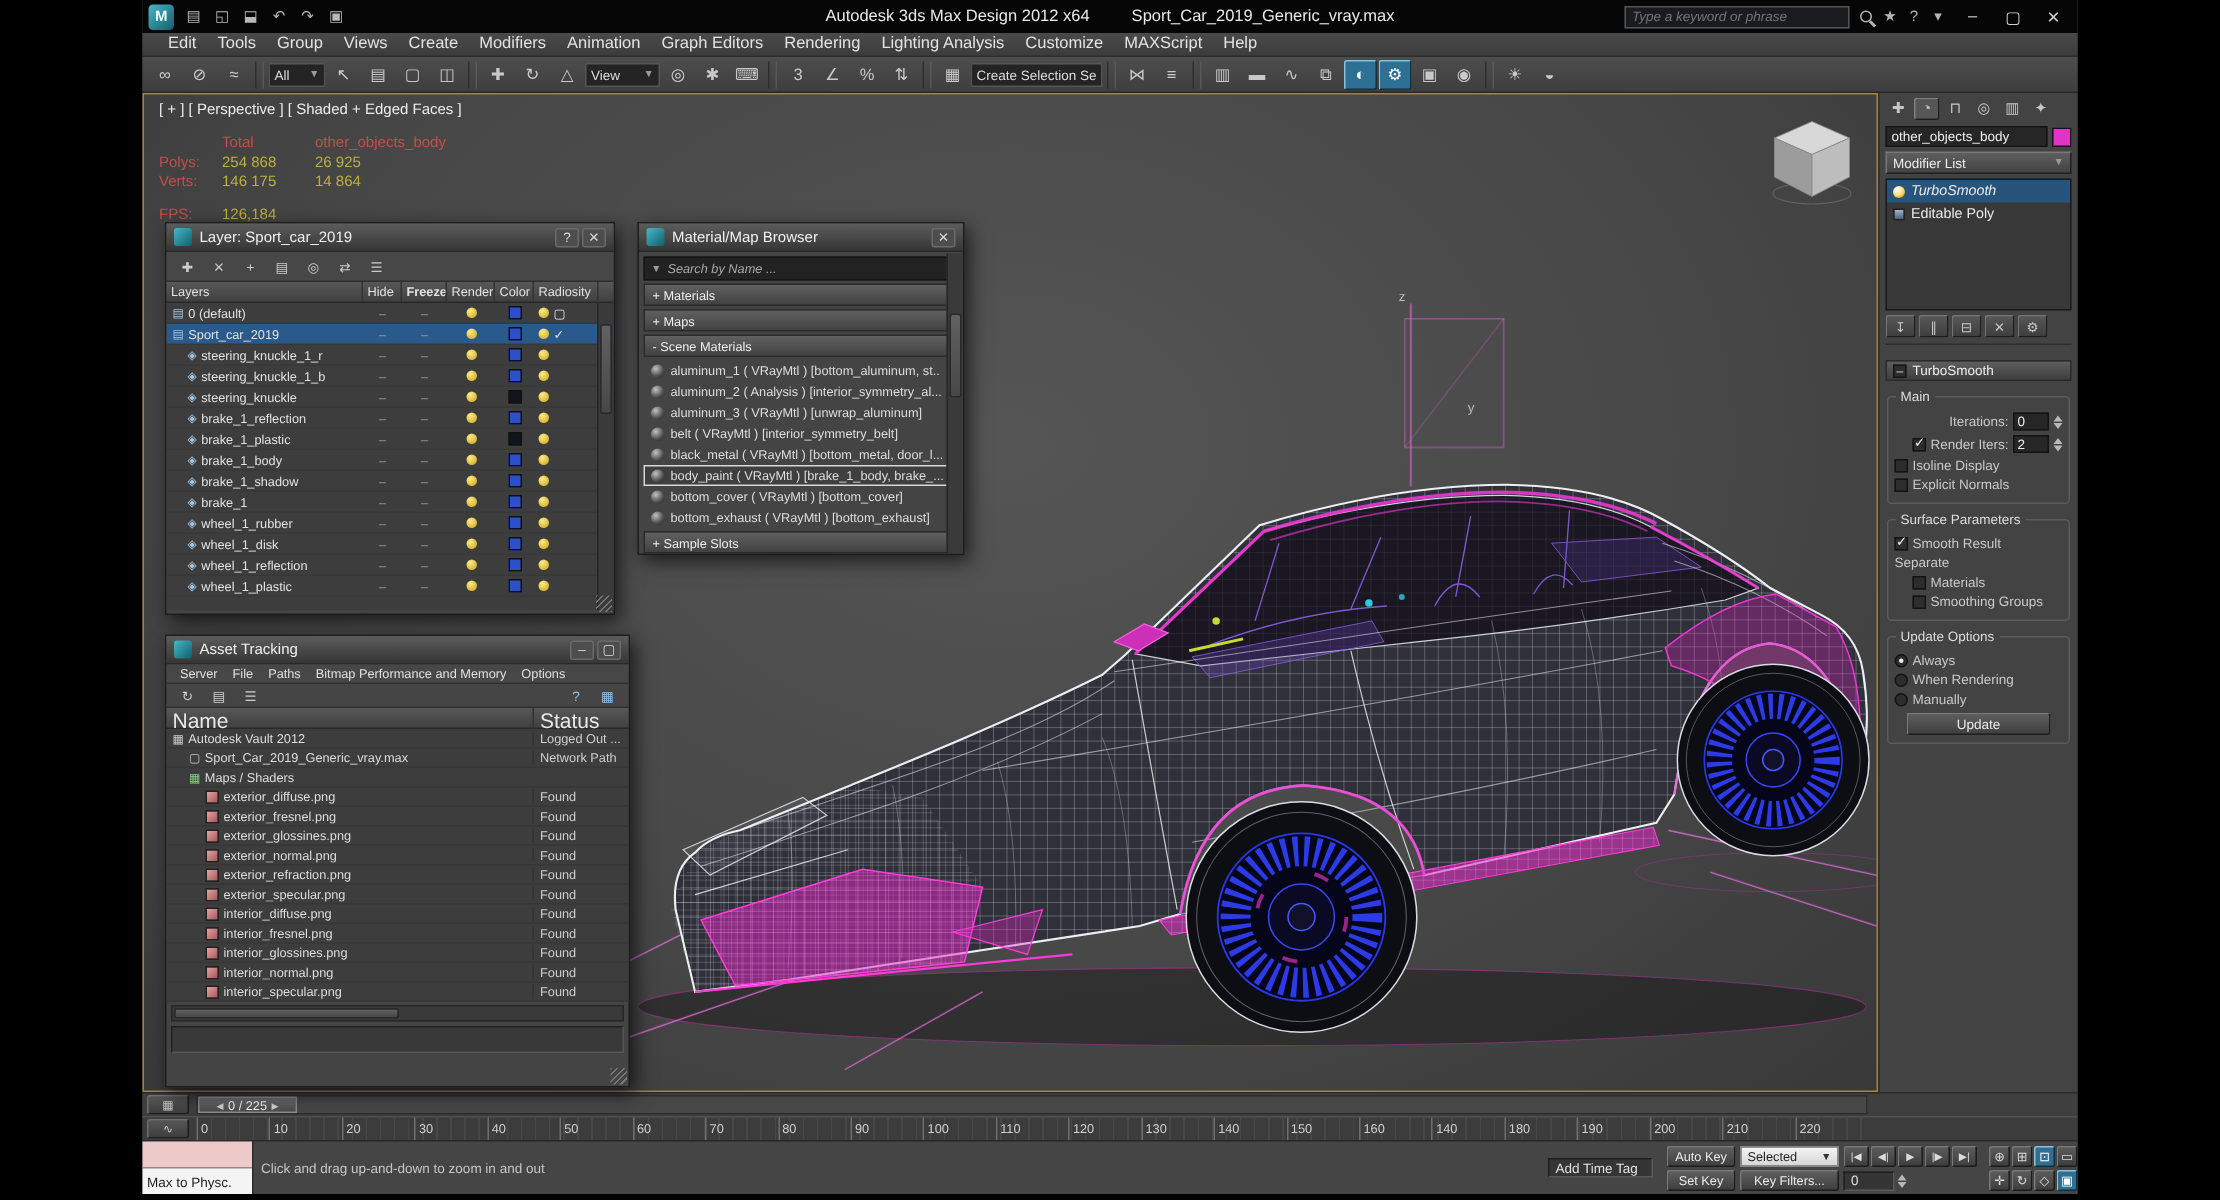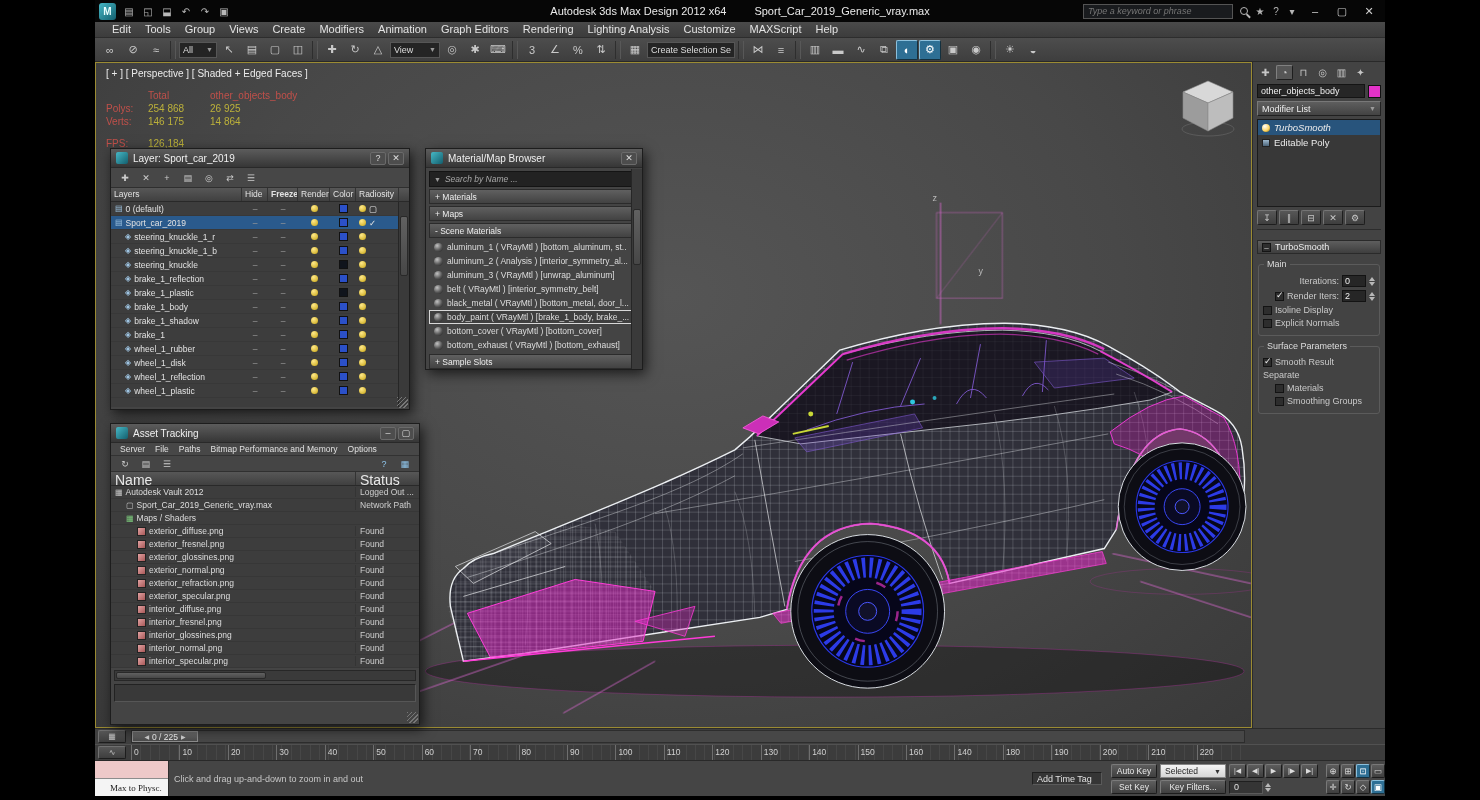--- a/index.html
+++ b/index.html
@@ -121,21 +121,21 @@
 .gutterbtn{position:absolute;left:3px;top:1px;width:28px;height:13px;background:linear-gradient(#575757,#3e3e3e);border:1px solid;border-color:#707070 #1d1d1d #1d1d1d #707070;display:flex;align-items:center;justify-content:center;font-size:8px;color:#c8c8c8;border-radius:2px}
 #sliderbar{position:absolute;left:36px;right:140px;top:1px;height:13px;background:#474747;border:1px solid #2d2d2d}
 #sliderhandle{position:absolute;left:0;top:0;width:66px;height:11px;background:linear-gradient(#6e6e6e,#4b4b4b);border:1px solid #8c8c8c;display:flex;align-items:center;justify-content:center;font-size:8.5px;color:#f2f2f2;gap:3px}
 #sliderhandle .nub{font-size:6px;color:#cfcfcf}
 #ruler{position:absolute;left:36px;right:140px;top:0;height:16px;display:flex;background:repeating-linear-gradient(90deg,#474747 0 1px,transparent 1px 9.4px)}
 .tick{flex:1;font-size:8.5px;color:#d0d0d0;border-left:1px solid #6e6e6e;padding:2px 0 0 2px;overflow:visible;white-space:nowrap}
 
 #statusbar{position:absolute;left:0;top:760px;width:1290px;height:36px;background:#454545;border-top:1px solid #292929;display:flex;z-index:4}
 #listener{width:74px;display:flex;flex-direction:column;border-right:1px solid #2d2d2d;flex:none}
 #listener .ltop{flex:1;background:#eec9c9;border-bottom:1px solid #8d8d8d}
-#listener .lbot{flex:1;background:#f4f4f4;color:#1c1c1c;font-size:9px;display:flex;align-items:center;padding:0 15px;font-family:Liberation Serif, serif;white-space:nowrap;overflow:hidden}
+#listener .lbot{flex:1;background:#f4f4f4;color:#1c1c1c;font-size:9px;display:flex;align-items:center;padding:0 3px;font-family:Liberation Sans, sans-serif;white-space:nowrap;overflow:hidden}
 #sbmid{flex:1;display:flex;flex-direction:column;min-width:0}
 .sbrow{flex:1;display:flex;align-items:center;gap:5px;padding:0 5px;min-width:0}
 .sfield{background:#353535;border:1px solid;border-color:#1f1f1f #5a5a5a #5a5a5a #1f1f1f;height:13px;display:flex;align-items:center;padding:0 4px;font-size:9px;color:#e0e0e0;white-space:nowrap;overflow:hidden}
 .slab{font-size:9px;color:#c9c9c9;white-space:nowrap}
 .sbtn{width:18px;height:14px;background:linear-gradient(#5a5a5a,#3f3f3f);border:1px solid;border-color:#767676 #1d1d1d #1d1d1d #767676;display:flex;align-items:center;justify-content:center;border-radius:2px;flex:none}
 .lockico{width:8px;height:6px;background:#c9c9c9;position:relative;margin-top:4px}
 .lockico::before{content:"";position:absolute;left:1px;top:-4px;width:4px;height:4px;border:1.5px solid #c9c9c9;border-bottom:none;border-radius:3px 3px 0 0}
 #sbright{width:278px;flex:none;display:grid;grid-template-columns:46px 66px 94px 62px;grid-template-rows:1fr 1fr;gap:2px 3px;padding:3px 4px;align-items:center}
 .skbtn{height:14px;background:linear-gradient(#5e5e5e,#3f3f3f);border:1px solid;border-color:#7a7a7a #1c1c1c #1c1c1c #7a7a7a;font-size:8.5px;color:#eaeaea;display:flex;align-items:center;justify-content:center;border-radius:2px}
 .litecombo{height:14px;background:linear-gradient(#f4f4f4,#d6d6d6);color:#1e1e1e;font-size:8.5px;display:flex;align-items:center;justify-content:space-between;padding:0 4px;border:1px solid #858585}
@@ -486,20 +486,38 @@
           <div class="prow indent">
             <span class="cb"></span>
             <span class="slab">Materials</span>
           </div>
           <div class="prow indent">
             <span class="cb"></span>
             <span class="slab">Smoothing Groups</span>
           </div>
         </div>
 
+        <div class="pgroup">
+          <span class="glab">Update Options</span>
+          <div id="radiorows">
+              <div class="prow">
+                <span class="rd on"></span>
+                <span class="slab">Always</span>
+              </div>
+              <div class="prow">
+                <span class="rd"></span>
+                <span class="slab">When Rendering</span>
+              </div>
+              <div class="prow">
+                <span class="rd"></span>
+                <span class="slab">Manually</span>
+              </div>
+            </div>
+          <div class="pbtn">Update</div>
+        </div>
       </div>
     </div>
 
     <div id="layerdlg" class="dlg">
       <div class="dtitle">
         <span class="dico"></span>
         <span>Layer: Sport_car_2019</span>
         <span class="dtsp"></span>
         <span id="lbtns" style="display:flex">
             <span class="dtbtn">?</span>

